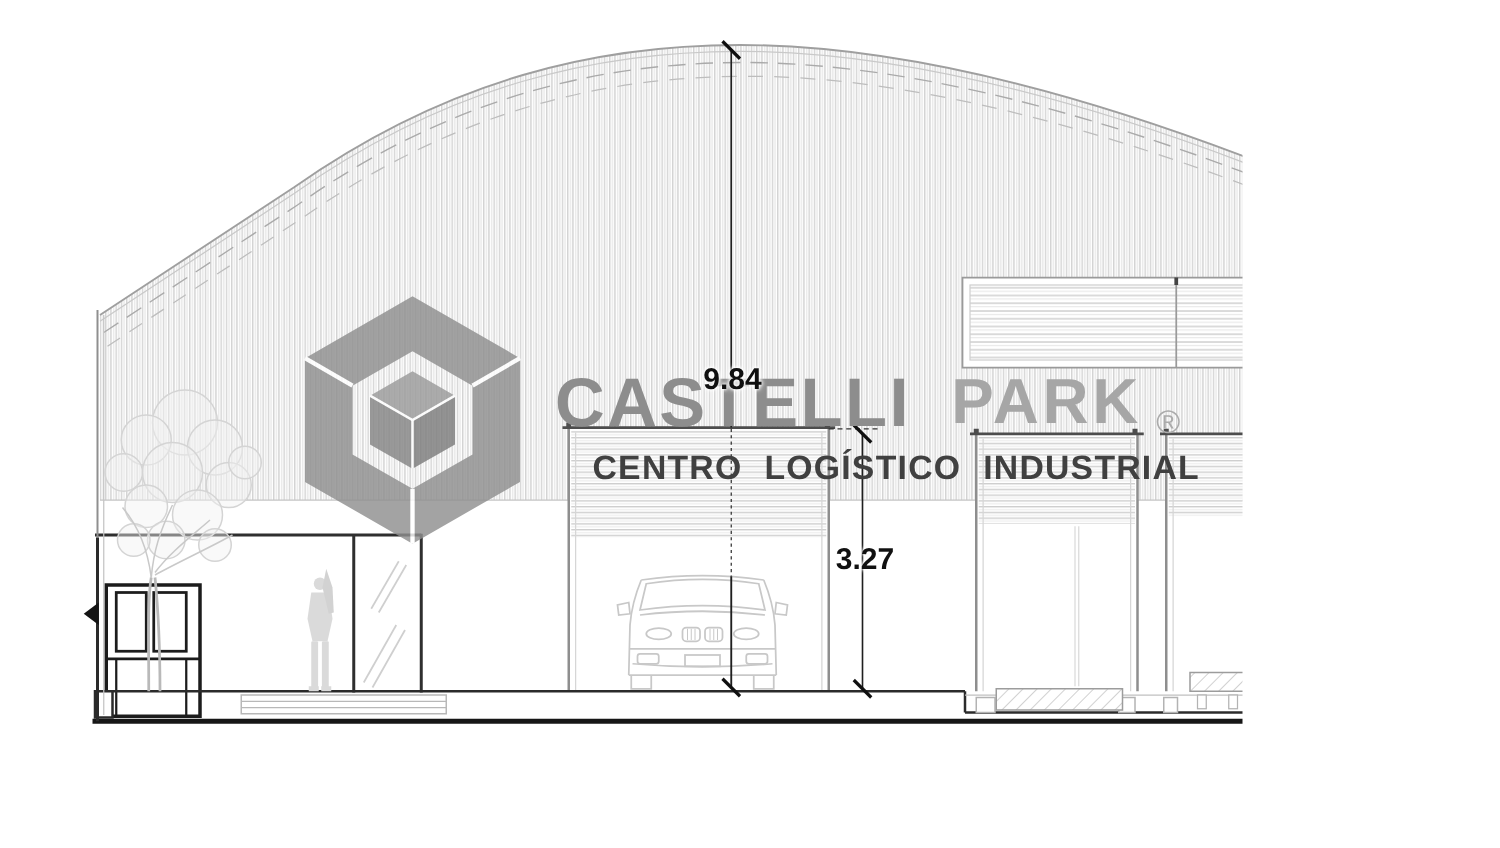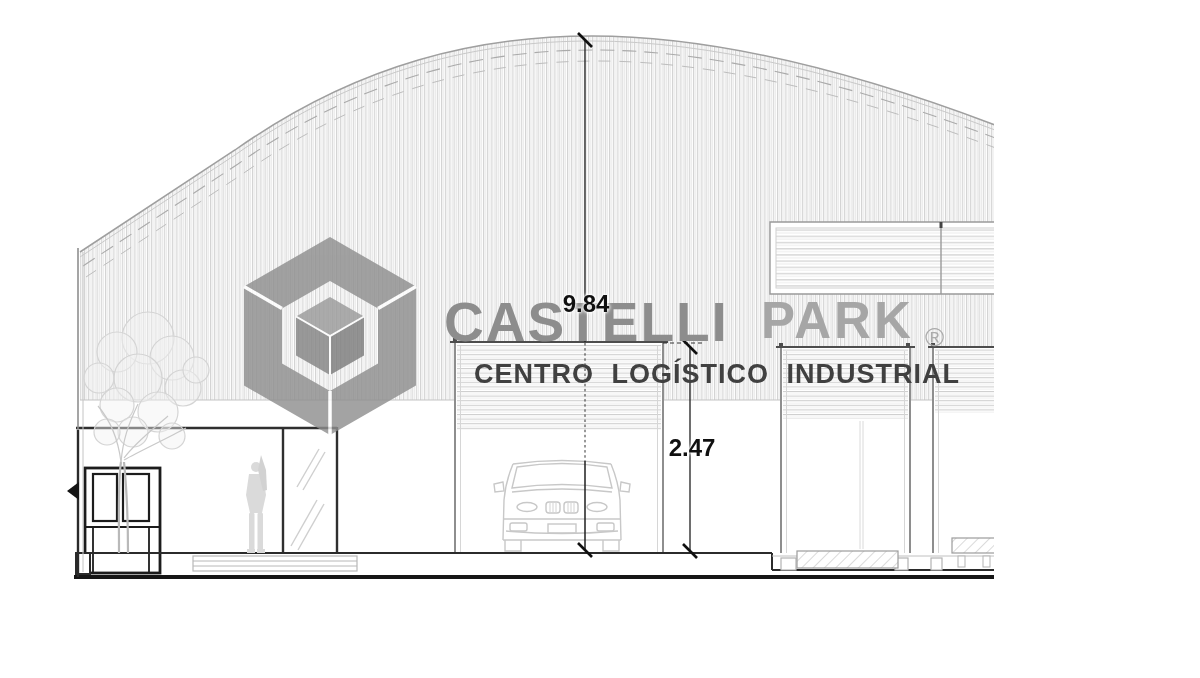--- a/index.html
+++ b/index.html
@@ -271,16 +271,16 @@
     </g>
   </g>
 </svg>
 
 <div class="txt wm-primary">CASTELLI</div>
 <div class="txt wm-secondary">PARK</div>
 <div class="txt wm-reg">®</div>
 <div class="txt wm-tagline">CENTRO LOGÍSTICO INDUSTRIAL</div>
 
 <div class="txt dim dim-ridge">9.84</div>
-<div class="txt dim dim-door">2.47</div>
+<div class="txt dim dim-door">3.27</div>
 
 
 </div>
 
 </body></html>

